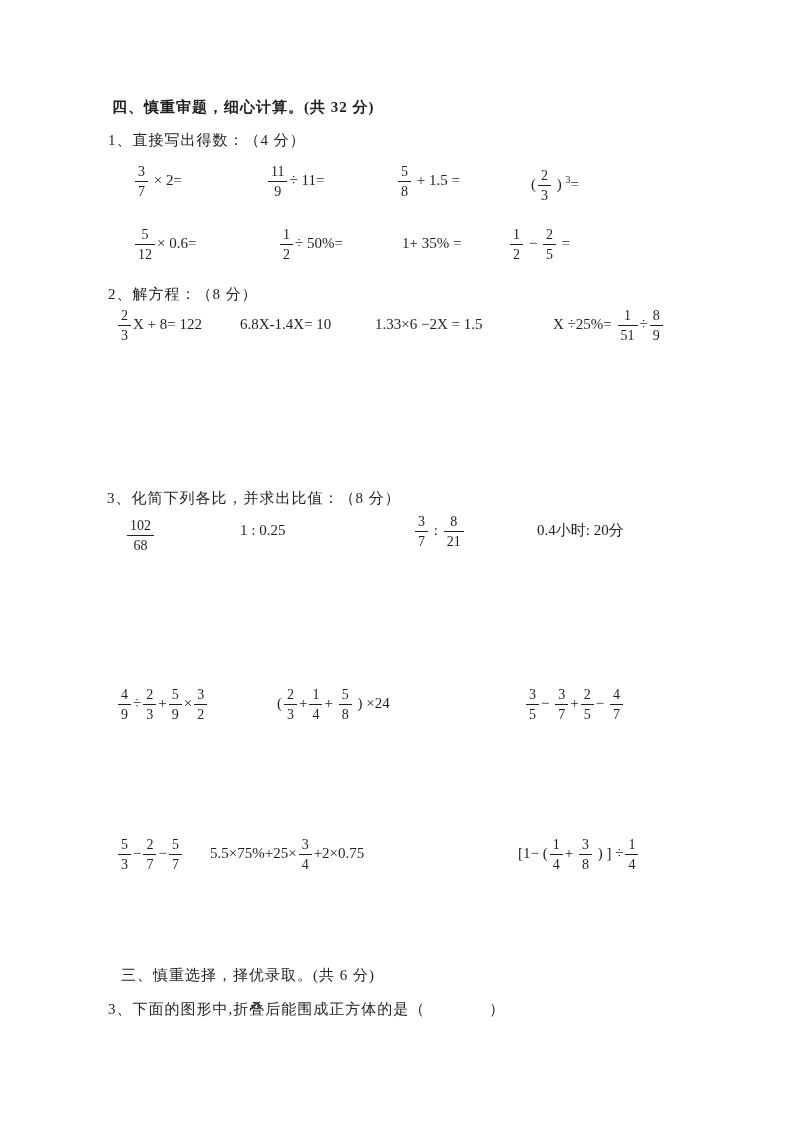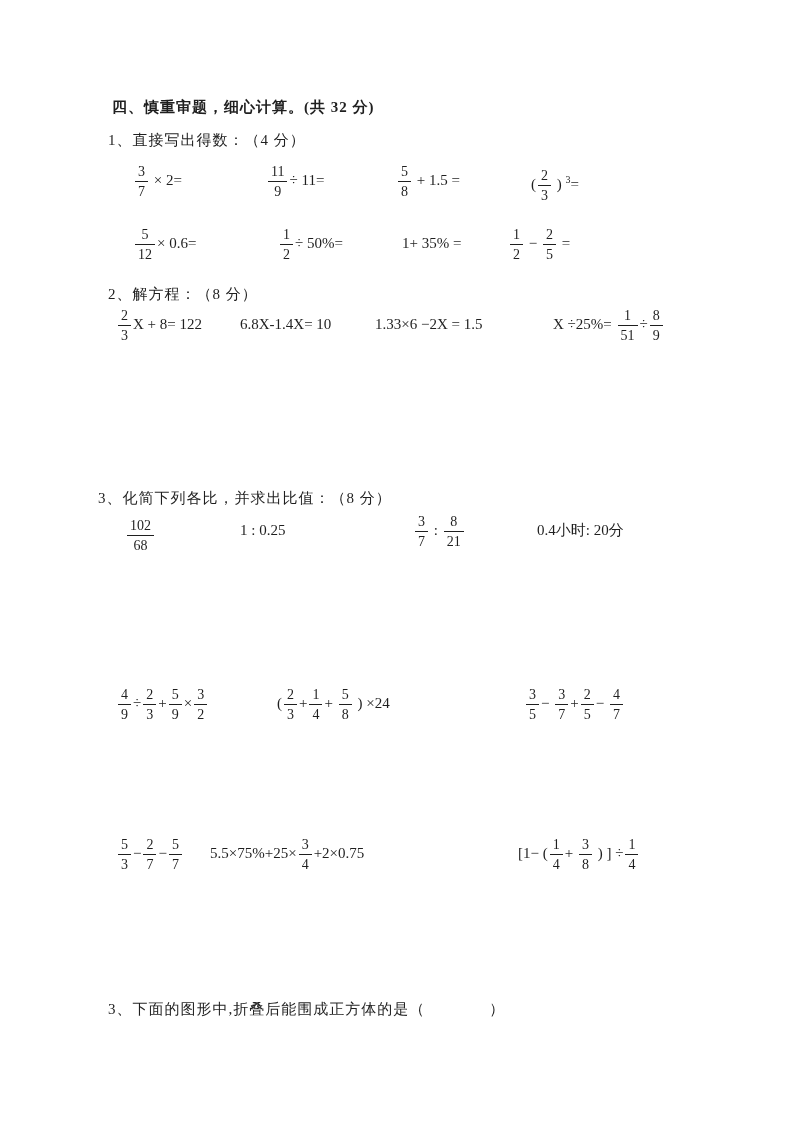--- a/index.html
+++ b/index.html
@@ -33,29 +33,30 @@
   <div class="math-item" style="left:278px;top:221px"><span class="frac"><span class="num">1</span><span class="den">2</span></span>÷ 50%=</div>
   <div class="math-item" style="left:402px;top:221px">1+ 35% =</div>
   <div class="math-item" style="left:508px;top:221px"><span class="frac"><span class="num">1</span><span class="den">2</span></span> − <span class="frac"><span class="num">2</span><span class="den">5</span></span> =</div>
 
   <div class="line" style="left:108px;top:285px">2、解方程：（8 分）</div>
   <div class="math-item" style="left:116px;top:302px"><span class="frac"><span class="num">2</span><span class="den">3</span></span>X + 8= 122</div>
   <div class="math-item" style="left:240px;top:302px">6.8X-1.4X= 10</div>
   <div class="math-item" style="left:375px;top:302px">1.33×6 −2X = 1.5</div>
   <div class="math-item" style="left:553px;top:302px">X ÷25%= <span class="frac"><span class="num">1</span><span class="den">51</span></span>÷<span class="frac"><span class="num">8</span><span class="den">9</span></span></div>
 
-  <div class="line" style="left:98px;top:489px">3、化简下列各比，并求出比值：（8 分）</div>
+  <div class="line" style="left:107px;top:489px">3、化简下列各比，并求出比值：（8 分）</div>
   <div class="math-item" style="left:125px;top:512px"><span class="frac"><span class="num">102</span><span class="den">68</span></span></div>
   <div class="math-item" style="left:240px;top:508px">1 : 0.25</div>
   <div class="math-item" style="left:413px;top:508px"><span class="frac"><span class="num">3</span><span class="den">7</span></span> : <span class="frac"><span class="num">8</span><span class="den">21</span></span></div>
   <div class="math-item" style="left:537px;top:508px">0.4小时: 20分</div>
 
   <div class="math-item" style="left:116px;top:681px"><span class="frac"><span class="num">4</span><span class="den">9</span></span>÷<span class="frac"><span class="num">2</span><span class="den">3</span></span>+<span class="frac"><span class="num">5</span><span class="den">9</span></span>×<span class="frac"><span class="num">3</span><span class="den">2</span></span></div>
   <div class="math-item" style="left:277px;top:681px">(<span class="frac"><span class="num">2</span><span class="den">3</span></span>+<span class="frac"><span class="num">1</span><span class="den">4</span></span>+ <span class="frac"><span class="num">5</span><span class="den">8</span></span> ) ×24</div>
   <div class="math-item" style="left:524px;top:681px"><span class="frac"><span class="num">3</span><span class="den">5</span></span>− <span class="frac"><span class="num">3</span><span class="den">7</span></span>+<span class="frac"><span class="num">2</span><span class="den">5</span></span>− <span class="frac"><span class="num">4</span><span class="den">7</span></span></div>
 
   <div class="math-item" style="left:116px;top:831px"><span class="frac"><span class="num">5</span><span class="den">3</span></span>−<span class="frac"><span class="num">2</span><span class="den">7</span></span>−<span class="frac"><span class="num">5</span><span class="den">7</span></span></div>
   <div class="math-item" style="left:210px;top:831px">5.5×75%+25×<span class="frac"><span class="num">3</span><span class="den">4</span></span>+2×0.75</div>
   <div class="math-item" style="left:518px;top:831px">[1− (<span class="frac"><span class="num">1</span><span class="den">4</span></span>+ <span class="frac"><span class="num">3</span><span class="den">8</span></span> ) ] ÷<span class="frac"><span class="num">1</span><span class="den">4</span></span></div>
 
+  <div class="line" style="left:121px;top:966px">三、慎重选择，择优录取。(共 6 分)</div>
   <div class="line" style="left:108px;top:1000px">3、下面的图形中,折叠后能围成正方体的是（　　　　）</div>
 
 </div>
 
 </body></html>

